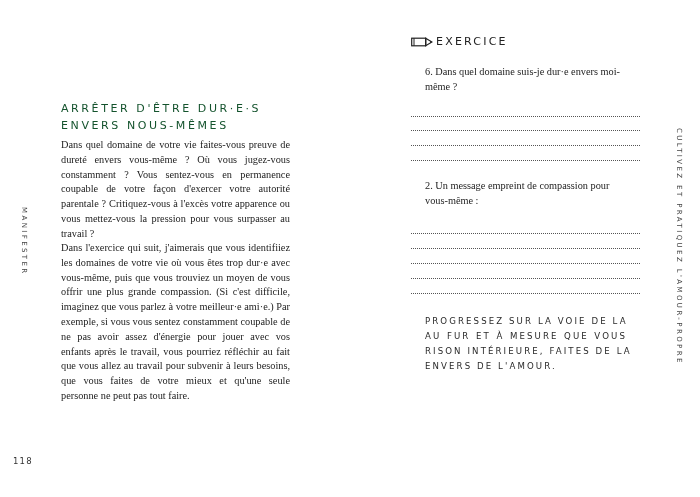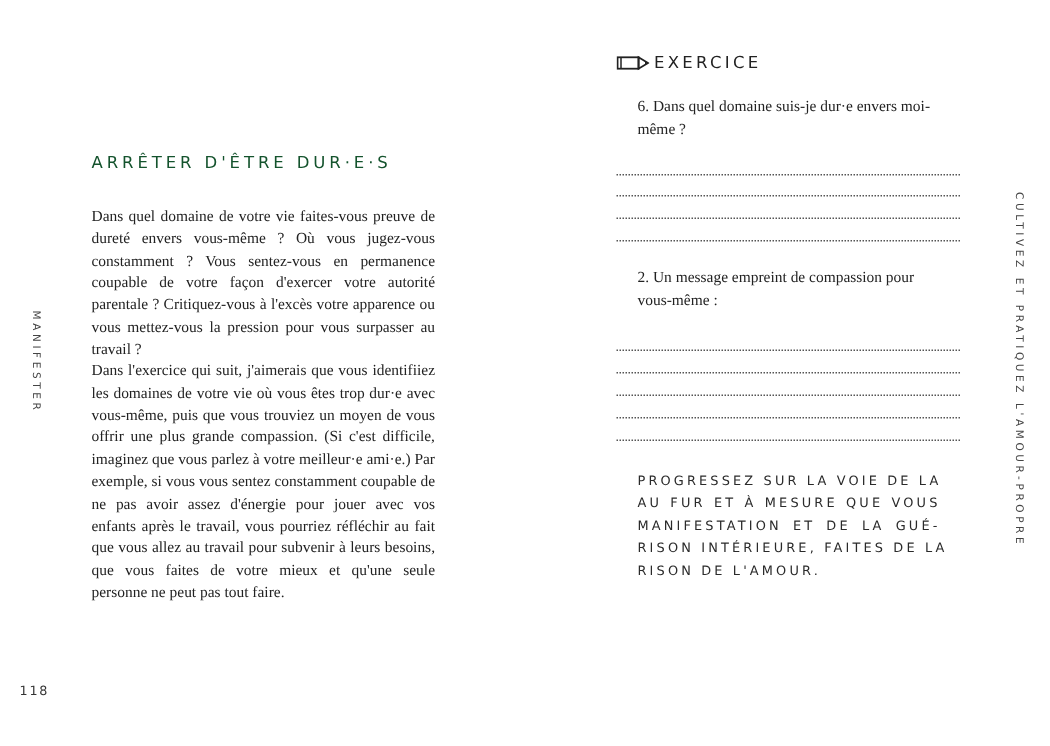--- a/index.html
+++ b/index.html
@@ -64,20 +64,21 @@
 </head>
 <body>
 
 <div class="page left"></div>
 <div class="page right"></div>
 
 <div class="side-label side-left sans">MANIFESTER</div>
 
 <div class="chapter-title sans">
   <div>ARRÊTER D'ÊTRE DUR·E·S</div>
+  <div>ENVERS NOUS-MÊMES</div>
 </div>
 
 <div class="body-text serif p1">Dans quel domaine de votre vie faites-vous preuve de dureté envers vous-même ? Où vous jugez-vous constamment ? Vous sentez-vous en permanence coupable de votre façon d'exercer votre autorité parentale ? Critiquez-vous à l'excès votre apparence ou vous mettez-vous la pression pour vous surpasser au travail ?</div>
 <div class="body-text serif p2">Dans l'exercice qui suit, j'aimerais que vous identifiiez les domaines de votre vie où vous êtes trop dur·e avec vous-même, puis que vous trouviez un moyen de vous offrir une plus grande compassion. (Si c'est difficile, imaginez que vous parlez à votre meilleur·e ami·e.) Par exemple, si vous vous sentez constamment coupable de ne pas avoir assez d'énergie pour jouer avec vos enfants après le travail, vous pourriez réfléchir au fait que vous allez au travail pour subvenir à leurs besoins, que vous faites de votre mieux et qu'une seule personne ne peut pas tout faire.</div>
 
 <div class="folio folio-left sans">118</div>
 
 <div class="ex-header">
   <svg class="pencil" viewBox="0 0 22 10">
     <rect x="0.7" y="1.2" width="14" height="7.6" fill="none" stroke="#222" stroke-width="1.2"></rect>
@@ -99,20 +100,19 @@
 
 <div class="dotline" style="top:233px"></div>
 <div class="dotline" style="top:248px"></div>
 <div class="dotline" style="top:263px"></div>
 <div class="dotline" style="top:278px"></div>
 <div class="dotline" style="top:293px"></div>
 
 <div class="callout sans">
   <div>PROGRESSEZ SUR LA VOIE DE LA</div>
   <div>AU FUR ET À MESURE QUE VOUS</div>
-  <div>MANIFESTATION ET DE LA GUÉ-</div>
   <div>RISON INTÉRIEURE, FAITES DE LA</div>
-  <div class="last">RISON DE L'AMOUR.</div>
+  <div class="last">ENVERS DE L'AMOUR.</div>
 </div>
 
 <div class="side-label side-right sans">CULTIVEZ ET PRATIQUEZ L'AMOUR-PROPRE</div>
 
 <div class="folio folio-right sans">119</div>
 
 </body></html>

